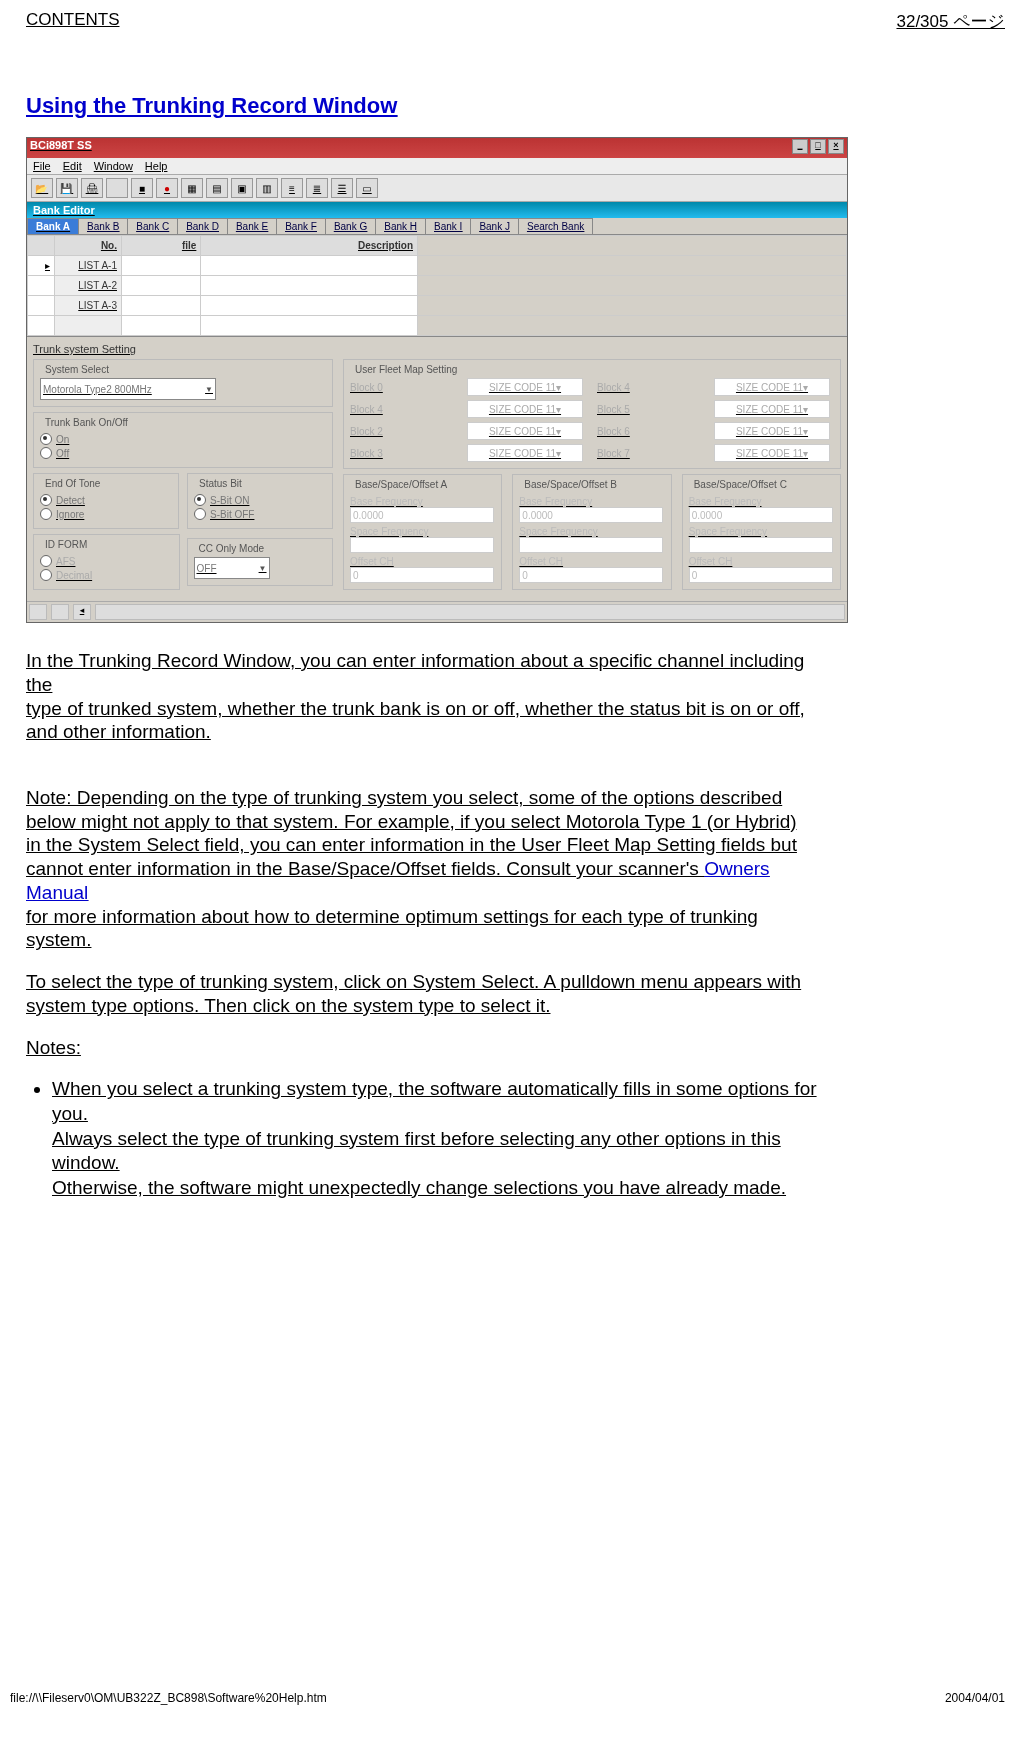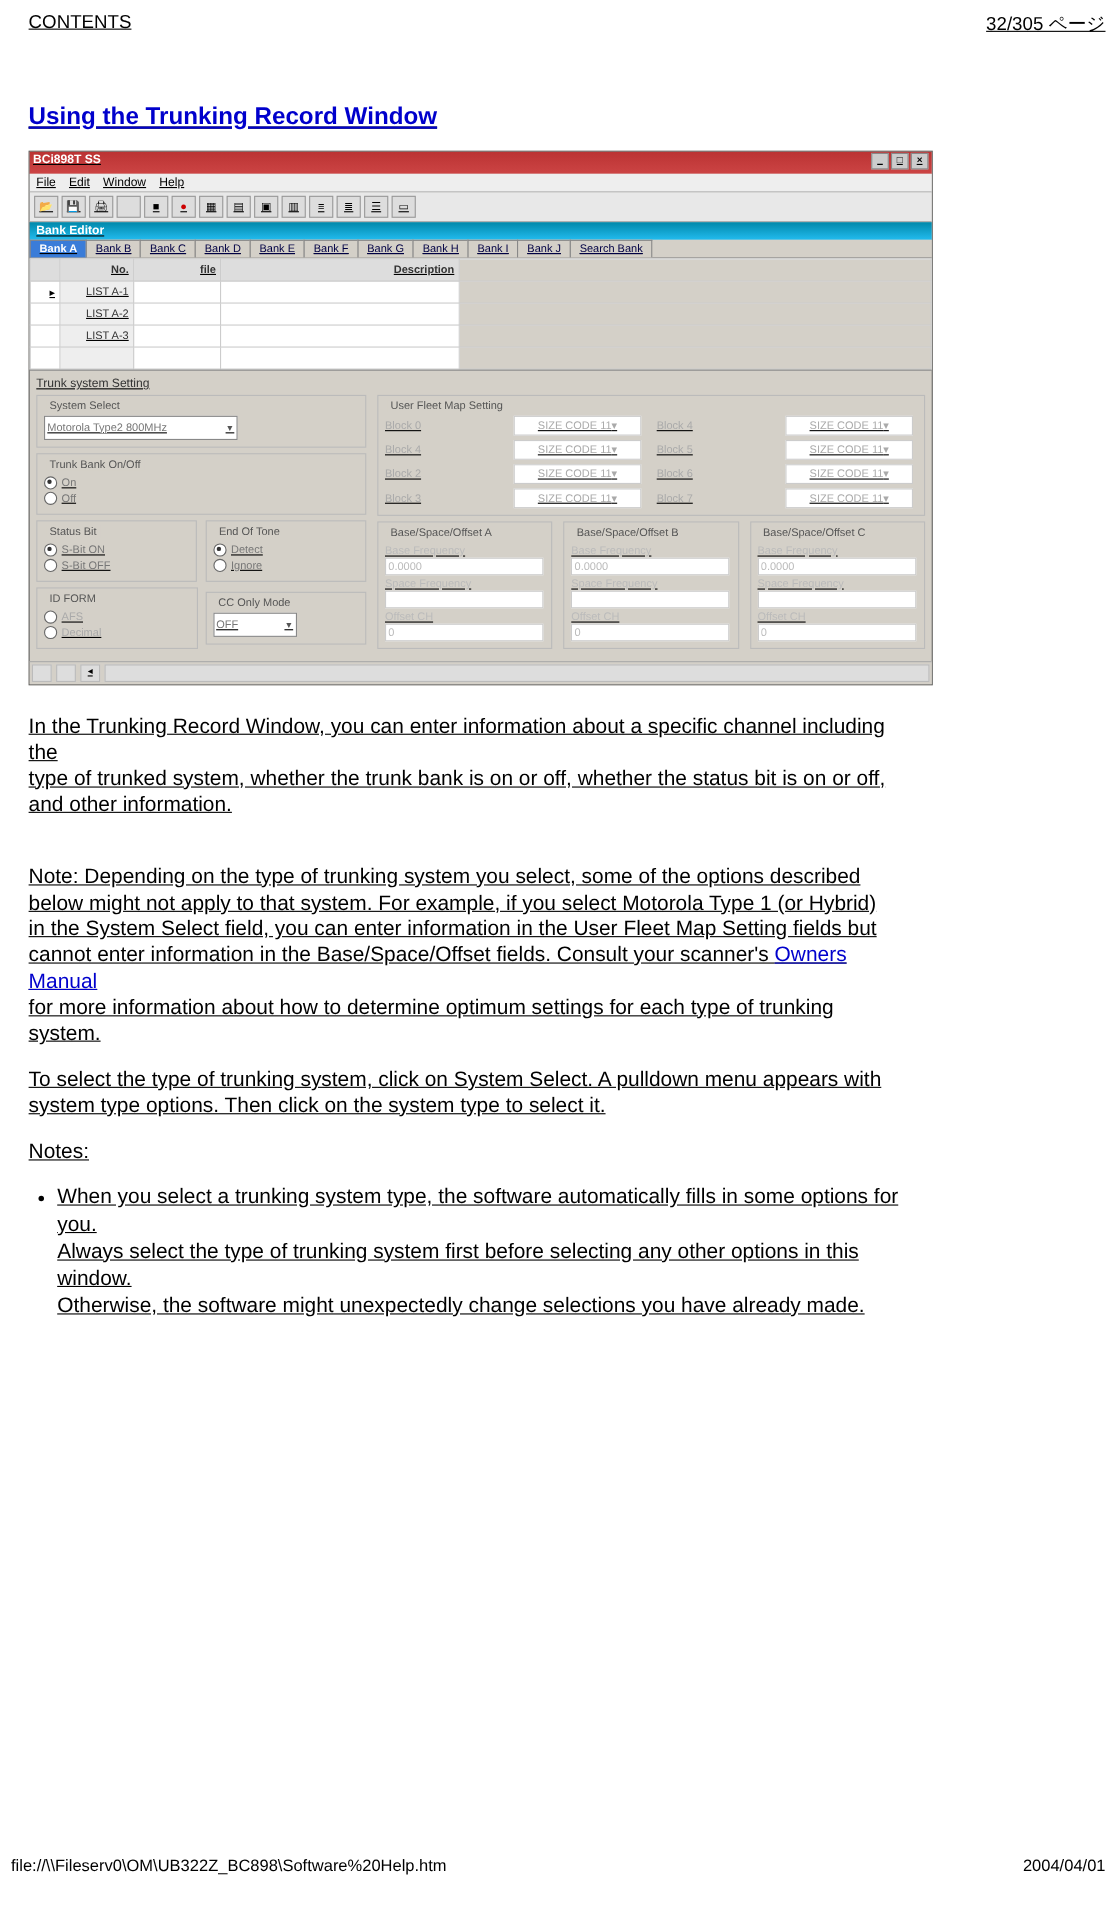--- a/index.html
+++ b/index.html
@@ -23,21 +23,21 @@
     font-size: 17px;
     margin-bottom: 60px;
   }
   .footer-row {
     position: absolute;
     bottom: 5px;
     left: 10px;
     right: 10px;
     display: flex;
     justify-content: space-between;
-    font-size: 15px;
+    font-size: 12px;
   }
   h2.section-title {
     color: #0000cc;
     text-decoration: underline;
     font-size: 22px;
     font-weight: bold;
     margin: 0 0 18px 0;
   }
   a.link {
     color: #0000cc;
@@ -223,39 +223,39 @@
                 <span class="radio on"></span>
                 <span>On</span>
               </div>
             <div class="radio-row">
                 <span class="radio"></span>
                 <span>Off</span>
               </div>
           </div>
           <div style="display:flex; gap:8px;">
             <div class="fs" style="flex:1">
+              <div class="ttl">End Of Tone</div>
+              <div class="radio-row">
+                  <span class="radio on"></span>
+                  <span>Detect</span>
+                </div>
+              <div class="radio-row">
+                  <span class="radio"></span>
+                  <span>Ignore</span>
+                </div>
+            </div>
+            <div class="fs" style="flex:1">
               <div class="ttl">Status Bit</div>
               <div class="radio-row">
                   <span class="radio on"></span>
                   <span>S-Bit ON</span>
                 </div>
               <div class="radio-row">
                   <span class="radio"></span>
                   <span>S-Bit OFF</span>
-                </div>
-            </div>
-            <div class="fs" style="flex:1">
-              <div class="ttl">End Of Tone</div>
-              <div class="radio-row">
-                  <span class="radio on"></span>
-                  <span>Detect</span>
-                </div>
-              <div class="radio-row">
-                  <span class="radio"></span>
-                  <span>Ignore</span>
                 </div>
             </div>
           </div>
           <div style="display:flex; gap:7px;align-items:center;">
             <div class="fs dim" style="flex:1">
               <div class="ttl">ID FORM</div>
               <div class="radio-row">
                   <span class="radio"></span>
                   <span>AFS</span>
                 </div>

